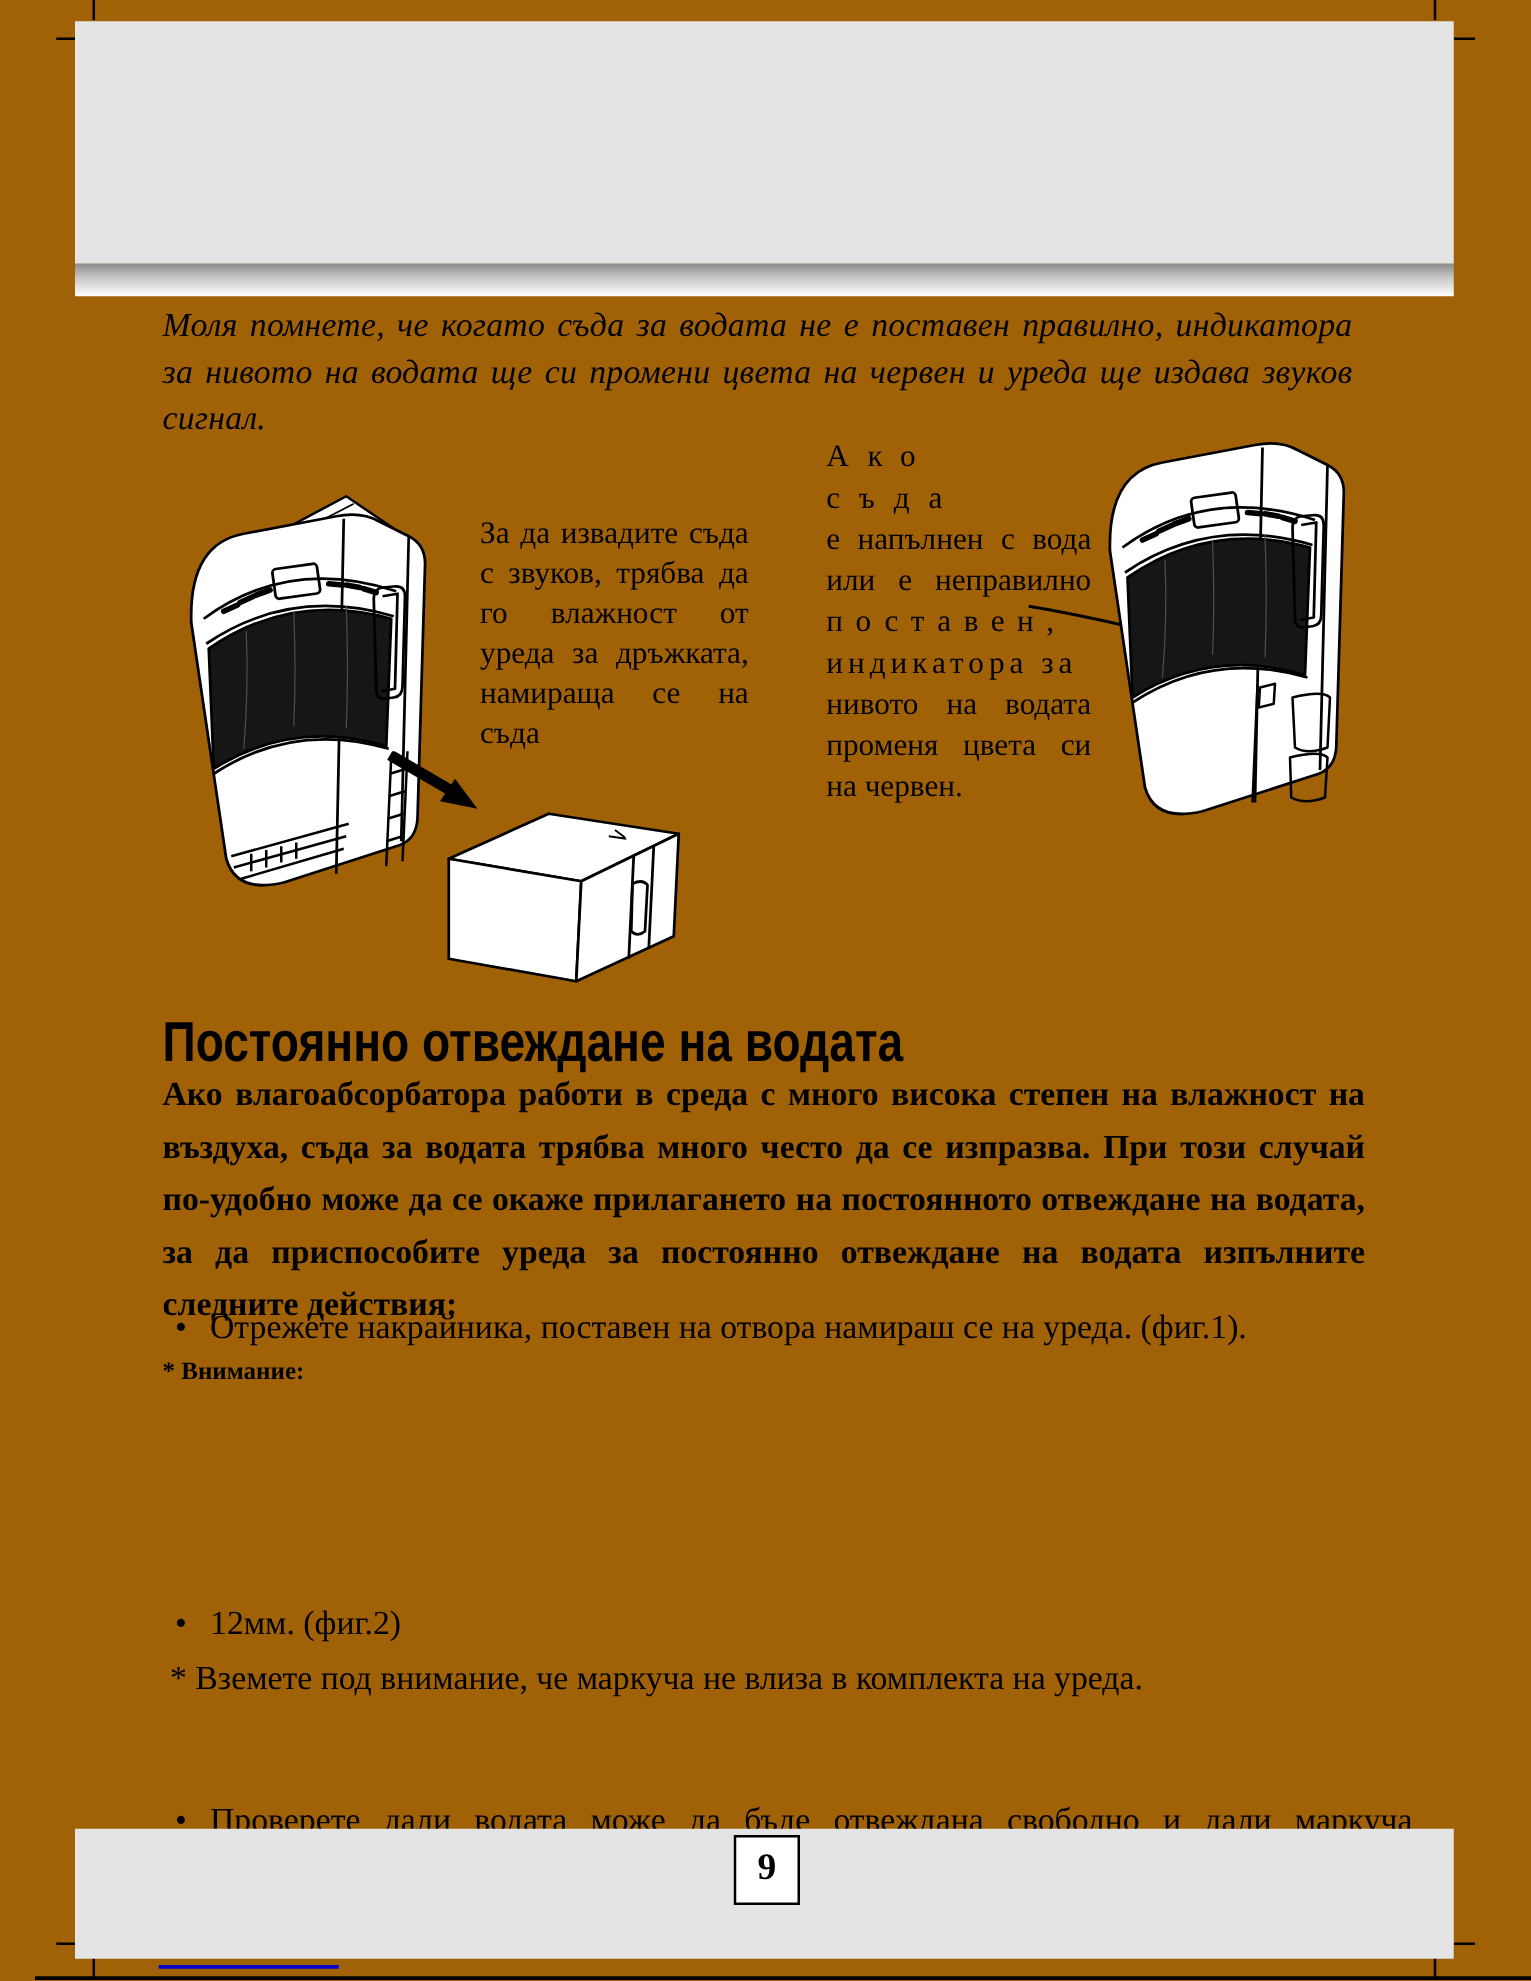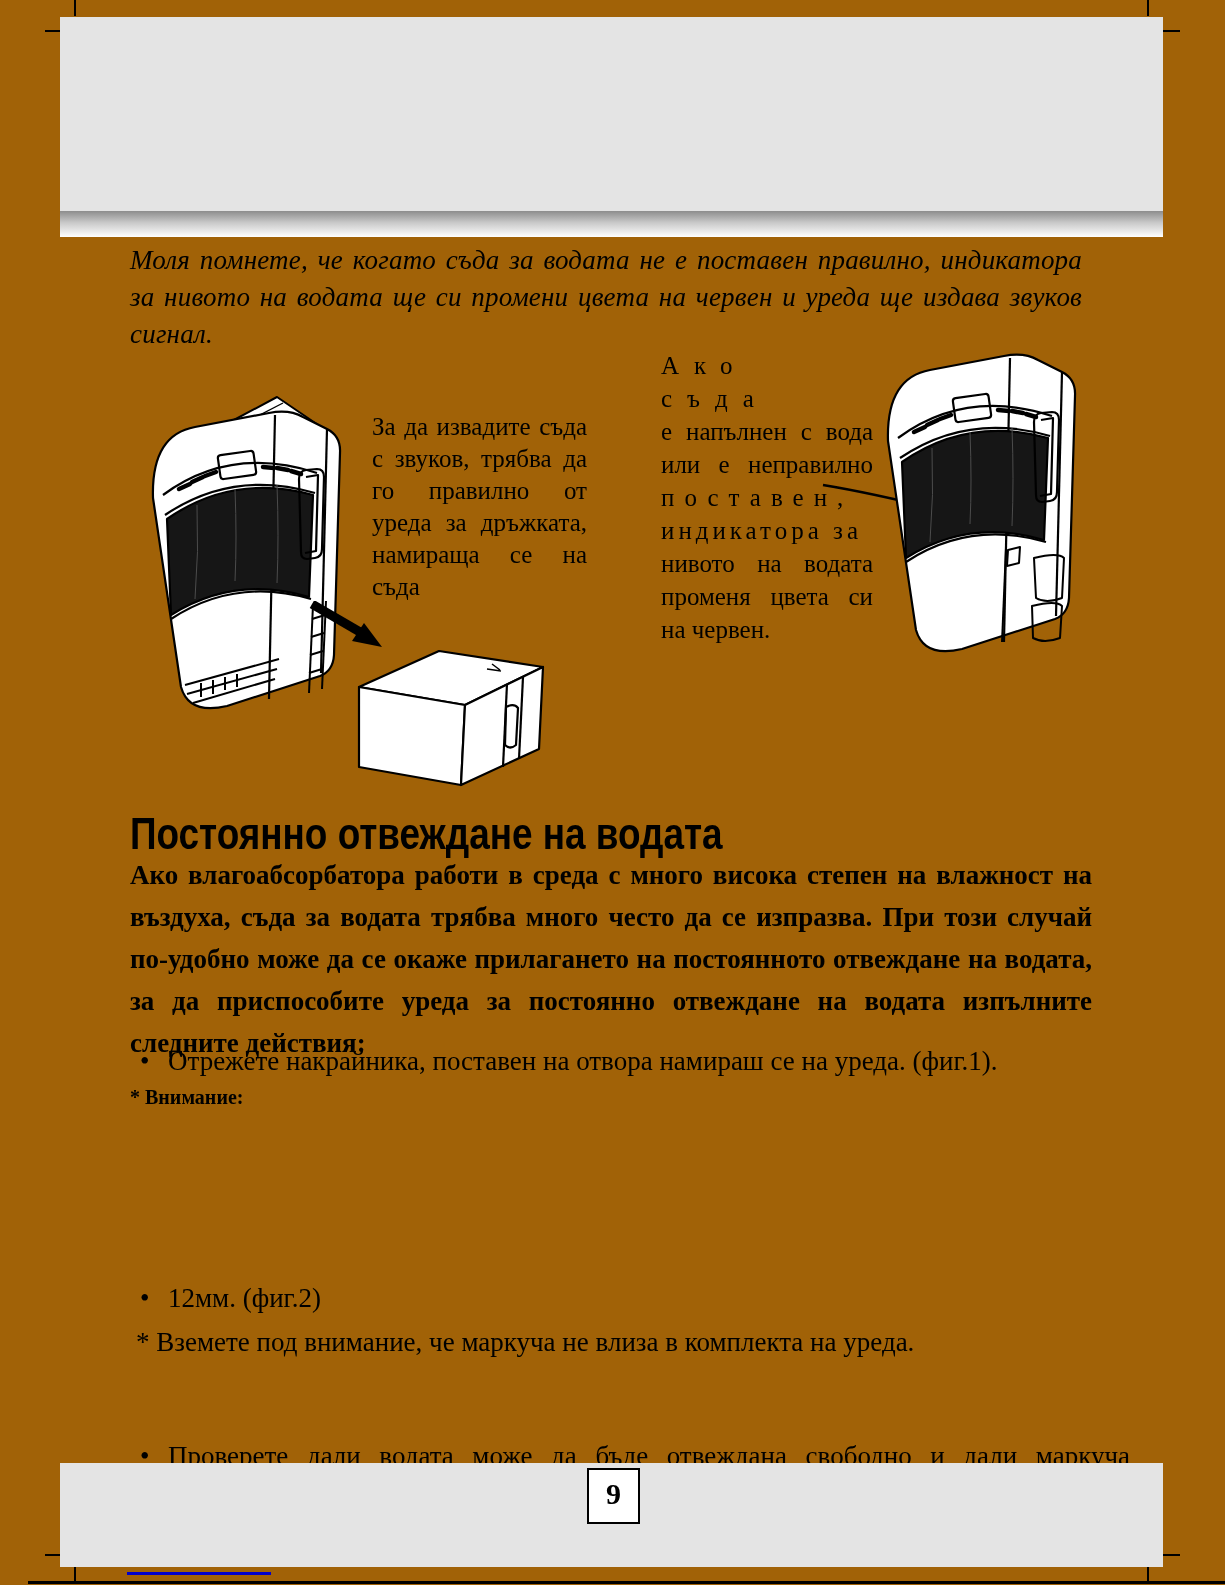--- a/index.html
+++ b/index.html
@@ -122,24 +122,24 @@
       <path d="M14 54 L94 18 L198 34 L120 72 Z"></path>
       <path d="M14 54 L120 72 L116 152 L14 134 Z"></path>
       <path d="M120 72 L198 34 L194 116 L116 152 Z"></path>
       <path d="M162 51 L158 134" fill="none"></path>
       <path d="M178 44 L174 126" fill="none"></path>
       <path d="M161 74 Q169 70 173 75 L171 112 Q165 117 160 112 Z" fill="none"></path>
       <path d="M142 36 l14 2 M147 31 l8 6" fill="none" stroke-width="1.5"></path>
     </g>
   </svg>
 
-  <div class="abs caption cap-left" style="left:372px;top:411px;width:215px">
+  <div class="abs caption cap-left" style="left:384px;top:411px;width:215px">
     <div class="cl">За да извадите съда</div>
     <div class="cl">с звуков, трябва да</div>
-    <div class="cl">го правилно от</div>
+    <div class="cl">го влажност от</div>
     <div class="cl">уреда за дръжката,</div>
     <div class="cl">намираща се на</div>
     <div class="cl last">съда</div>
   </div>
 
   <div class="abs caption cap-right" style="left:661px;top:349px;width:212px">
     <div class="cl last sp3">Ако съда</div>
     <div class="cl">е напълнен с вода</div>
     <div class="cl">или е неправилно</div>
     <div class="cl last sp2">поставен,</div>

